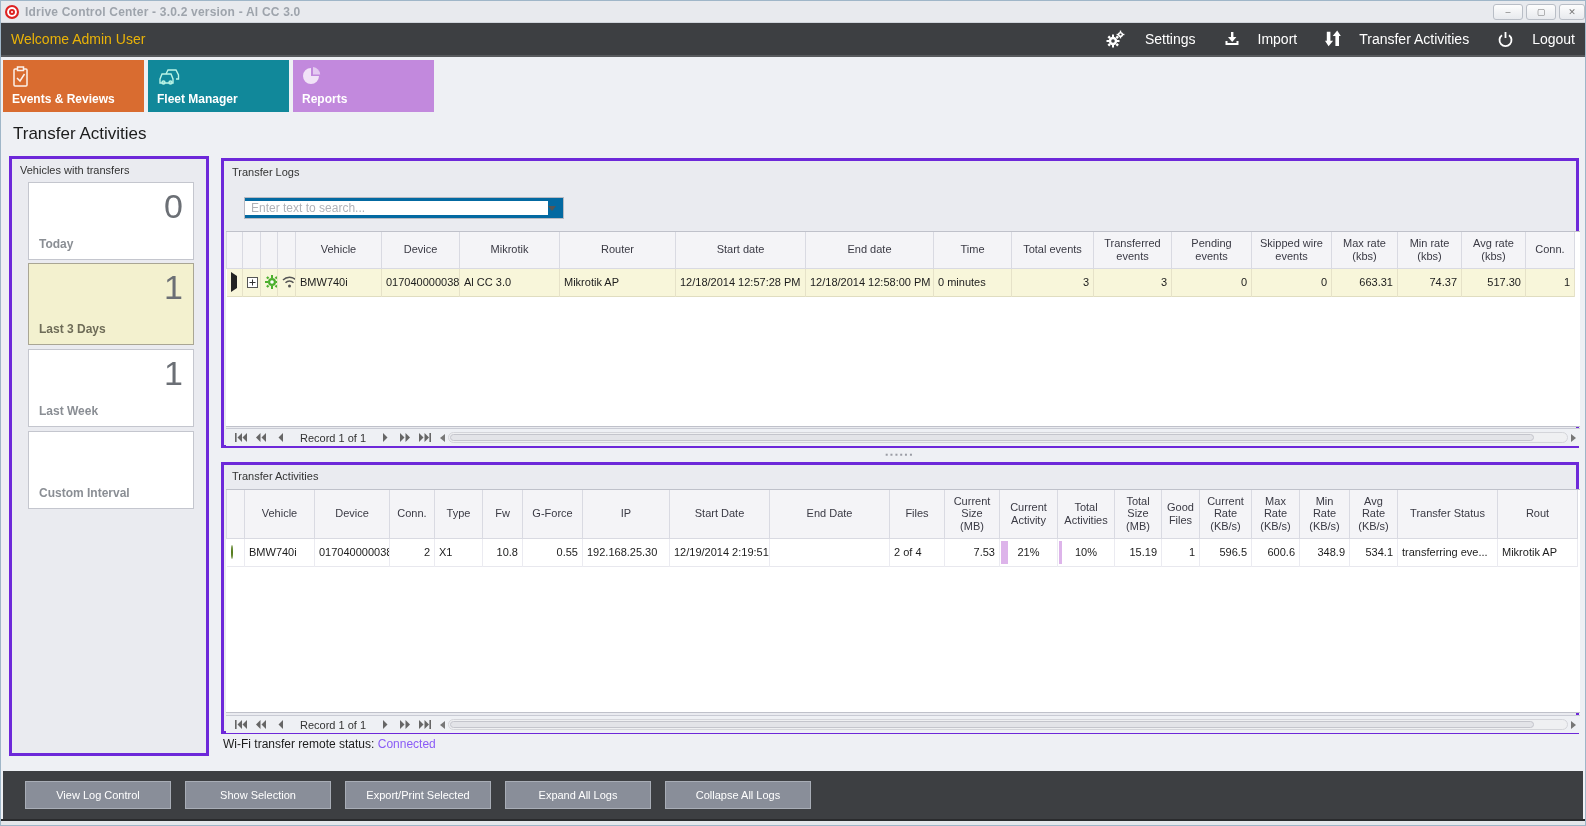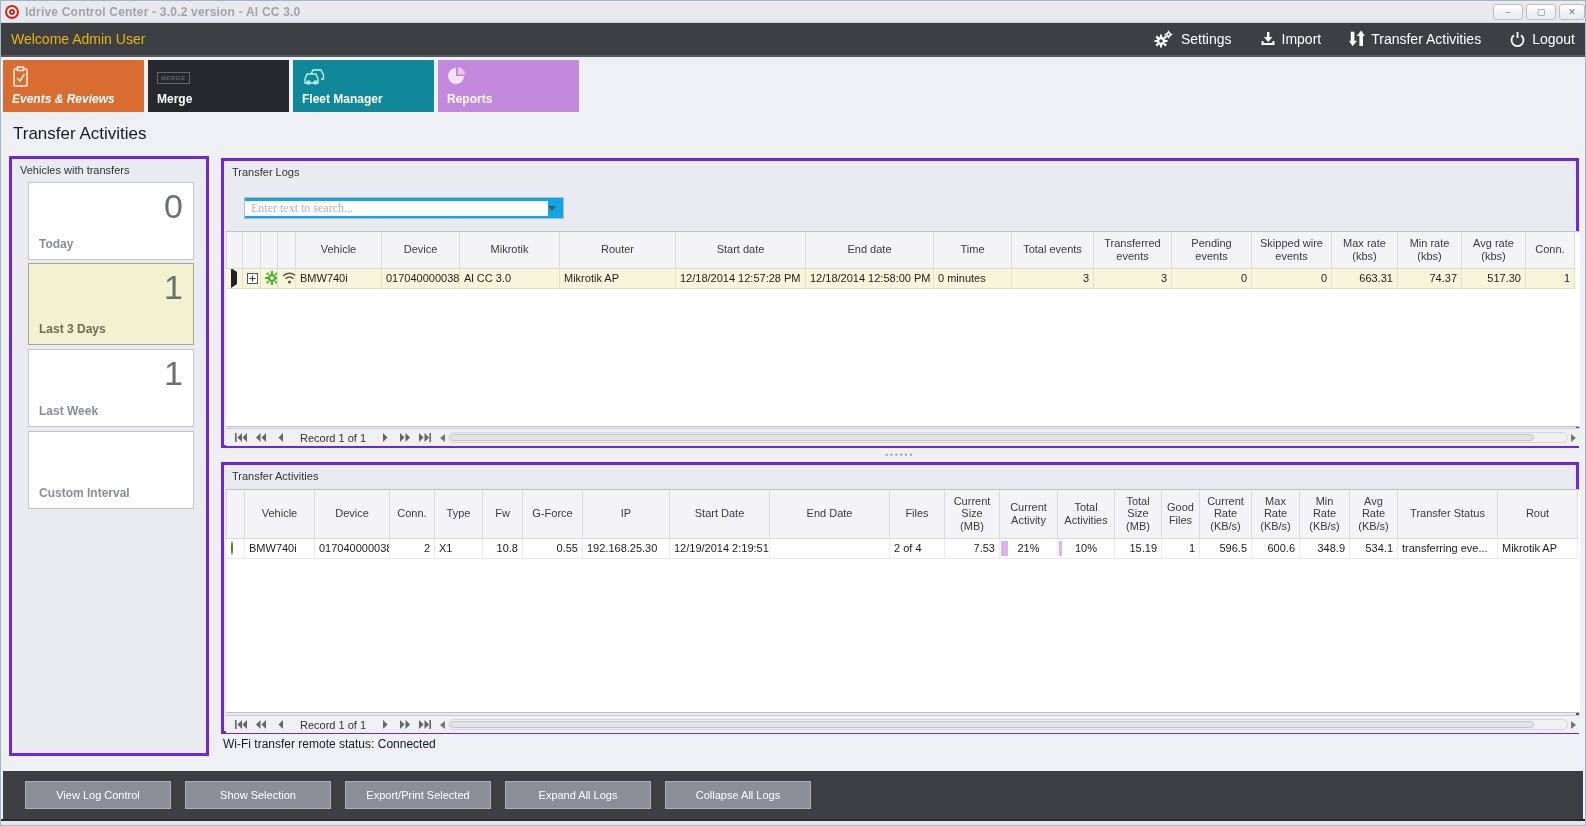--- a/index.html
+++ b/index.html
@@ -11,30 +11,30 @@
   .app-icon { width:14px; height:14px; border-radius:50%; border:2px solid #d22; background:#fff; box-shadow:inset 0 0 0 2px #fff, inset 0 0 0 4px #d22; margin-right:6px; flex:0 0 auto; }
   .titlebar-text { font-size:12px; font-weight:bold; color:#9ea4ac; letter-spacing:.2px; }
   .win-controls { position:absolute; right:0; top:3px; display:flex; gap:3px; }
   .win-btn { width:30px; height:16px; border:1px solid #b9bec6; border-radius:3px; background:linear-gradient(#fdfdfd,#e8eaee); font-size:9px; color:#777; display:flex; align-items:center; justify-content:center; line-height:1; }
   .win-btn.close { width:26px; }
 
   
   .topbar { position:absolute; left:0; top:22px; width:100%; height:34px; background:#3d3f42; display:flex; align-items:center; color:#fff; padding:0 10px; border-bottom:2px solid #57595c; }
   .welcome { font-size:14px; color:#eab308; }
   .topbar-actions { margin-left:auto; display:flex; align-items:center; gap:28px; }
-  .top-action { display:flex; align-items:center; gap:6px; font-size:14px; color:#fff; cursor:pointer; }
+  .top-action { display:flex; align-items:center; gap:18px; font-size:14px; color:#fff; cursor:pointer; }
   .top-action svg { display:block; }
 
   
   .tiles { position:absolute; left:2px; top:59px; display:flex; gap:4px; }
   .tile { width:141px; height:52px; position:relative; color:#fff; }
   .tile .tile-label { position:absolute; left:9px; bottom:6px; font-size:12px; font-weight:bold; }
   .tile .tile-icon { position:absolute; left:9px; top:6px; opacity:.9; }
   .tile-dashboard { background:#3d72a4; }
-  .tile-events { background:#d96c30;font-style:italic; }
+  .tile-events { background:#d96c30; }
   .tile-merge { background:#26282c; }
   .tile-gps { background:#27b083; }
   .tile-fleet { background:#11889a; }
   .tile-reports { background:#c289dd; }
   .merge-badge { border:1px solid #6a6d72; color:#6a6d72; font-size:6px; font-weight:bold; padding:2px 3px; letter-spacing:.5px; font-style:italic; }
 
   
   .page-title { position:absolute; left:12px; top:123px; font-size:17px; color:#1c1c1c; }
 
   
@@ -43,30 +43,30 @@
 
   
   #sidebar { left:8px; top:155px; width:200px; height:600px; }
   .card { position:absolute; left:16px; width:166px; background:#fff; border:1px solid #c4c6ce; }
   .card .big-num { position:absolute; right:10px; top:4px; font-size:34px; color:#6b6f75; }
   .card .card-label { position:absolute; left:10px; bottom:8px; font-size:12px; font-weight:bold; color:#8a8e94; }
   .card.selected { background:#f3f1cf; border:1px solid #a9a694; }
 
   
   #logs-panel { left:220px; top:157px; width:1358px; height:290px; }
-  .search-wrap { position:absolute; left:20px; top:36px; width:320px; height:22px; background:#0ea5e9; border:1px solid #b8bac2; display:flex; align-items:center;font-family:Liberation Serif, serif; }
+  .search-wrap { position:absolute; left:20px; top:36px; width:320px; height:22px; background:#0369a1; border:1px solid #b8bac2; display:flex; align-items:center; }
   .search-wrap input { flex:1; border:0; outline:none; font-size:12px; color:#444; padding:0 6px; font-family:inherit; }
   .search-wrap input::placeholder { color:#b0b2b8; }
   .dd-arrow { width:0; height:0; border-left:4px solid transparent; border-right:4px solid transparent; border-top:5px solid #555; margin-right:7px; }
 
   .grid-wrap { position:absolute; background:#fff; border:1px solid #bfc1ca; overflow:hidden; }
   #grid1 { left:2px; top:70px; width:1354px; height:196px; border-left:0; border-right:0; }
   table.grid { border-collapse:collapse; table-layout:fixed; }
   table.grid th { background:#f4f4f7; border:1px solid #d9dae2; border-top:0; font-size:11px; font-weight:normal; color:#3a3a44; text-align:center; padding:2px 3px; height:36px; line-height:1.15; }
-  table.grid td { border-right:1px solid #e6e2c8; font-size:11px; color:#1c1c1c; padding:2px 4px; height:20px; white-space:nowrap; overflow:hidden; }
+  table.grid td { border-right:1px solid #e6e2c8; font-size:11px; color:#1c1c1c; padding:2px 4px; height:28px; white-space:nowrap; overflow:hidden; }
   tr.data-row { background:#f8f6da; border-bottom:1px solid #e0ddc0; }
   tr.data-row2 { background:#fff; border-bottom:1px solid #e8e8ee; }
   tr.data-row2 td { border-right:1px solid #ebebf1; }
   td.num { text-align:right; }
   .row-arrow { width:0; height:0; border-top:4px solid transparent; border-bottom:4px solid transparent; border-left:6px solid #222; margin:0 auto; }
 
   
   .recnav { position:absolute; left:2px; height:18px; display:flex; align-items:center; gap:2px; font-size:11px; color:#333; background:#eef0f4; width:1354px; padding-left:6px; border-top:1px solid #c9cbd4; }
   .nav-btn { display:flex; align-items:center; justify-content:center; width:18px; height:14px; }
   .nav-btn svg { display:block; }
@@ -86,21 +86,21 @@
   #acts-panel { left:220px; top:461px; width:1358px; height:272px; }
   #grid2 { left:2px; top:24px; width:1354px; height:224px; border-left:0; border-right:0; }
   table.grid th.h3 { height:48px; }
   .progress-cell { position:relative; padding:0 !important; }
   .progress-fill { position:absolute; left:1px; top:2px; bottom:2px; background:#ddb4ea; }
   .progress-text { position:relative; display:block; text-align:center; font-size:11px; }
   .status-dot { width:13px; height:13px; border-radius:50%; background:radial-gradient(circle at 35% 30%, #c4e87a, #8dc63f 60%, #6fae25); border:1px solid #567d1d; margin:0 auto; }
 
   
   .wifi-status { position:absolute; left:222px; top:736px; font-size:12px; color:#1c1c1c; }
-  .wifi-status .connected { color:#0f172a; }
+  .wifi-status .connected { color:#8b5cf6; }
 
   
   .bottombar { position:absolute; left:2px; right:2px; top:770px; height:48px; background:#3d3f42; display:flex; align-items:center; gap:14px; padding-left:22px; }
   .bottom-btn { width:146px; height:28px; background:#898e99; border:1px solid #a8adb6; color:#fff; font-size:11px; display:flex; align-items:center; justify-content:center; cursor:pointer; font-family:inherit; }
   .bottom-strip { position:absolute; left:0; right:0; top:818px; height:8px; background:#e4e6ea; border-top:2px solid #2a2b2d; }
 
   
   .plus-box { width:11px; height:11px; border:1px solid #555; background:#fff; display:flex; align-items:center; justify-content:center; margin:0 auto; }
   .gear-icon-green { display:block; margin:0 auto; }
   .wifi-icon { display:block; margin:0 auto; }
@@ -182,24 +182,20 @@
   <div class="tiles">
     <div class="tile tile-events">
       <span class="tile-icon"><svg width="18" height="22" viewBox="0 0 18 22">
             <g stroke="#fff" stroke-width="1.5" fill="none">
               <rect x="2" y="3" width="13" height="17" rx="1"></rect>
               <rect x="5.5" y="1" width="6" height="3.5" fill="#d96c30"></rect>
               <polyline points="5,12 8,15 12.5,8"></polyline>
             </g>
           </svg></span>
       <span class="tile-label">Events &amp; Reviews</span>
-    </div>
-    <div class="tile tile-merge">
-      <span class="tile-icon"><span class="merge-badge">MERGE</span></span>
-      <span class="tile-label">Merge</span>
     </div>
     <div class="tile tile-fleet">
       <span class="tile-icon"><svg width="26" height="22" viewBox="0 0 26 22">
             <g stroke="#cfe" stroke-width="1.4" fill="none">
               <path d="M3 13 l2 -5 h9 l2 5 v4 h-13 Z"></path>
               <circle cx="6.5" cy="16.5" r="1.5"></circle>
               <circle cx="13.5" cy="16.5" r="1.5"></circle>
               <path d="M9 8 l2 -4 h8 l2.5 5 v4 h-2.5"></path>
             </g>
           </svg></span>

